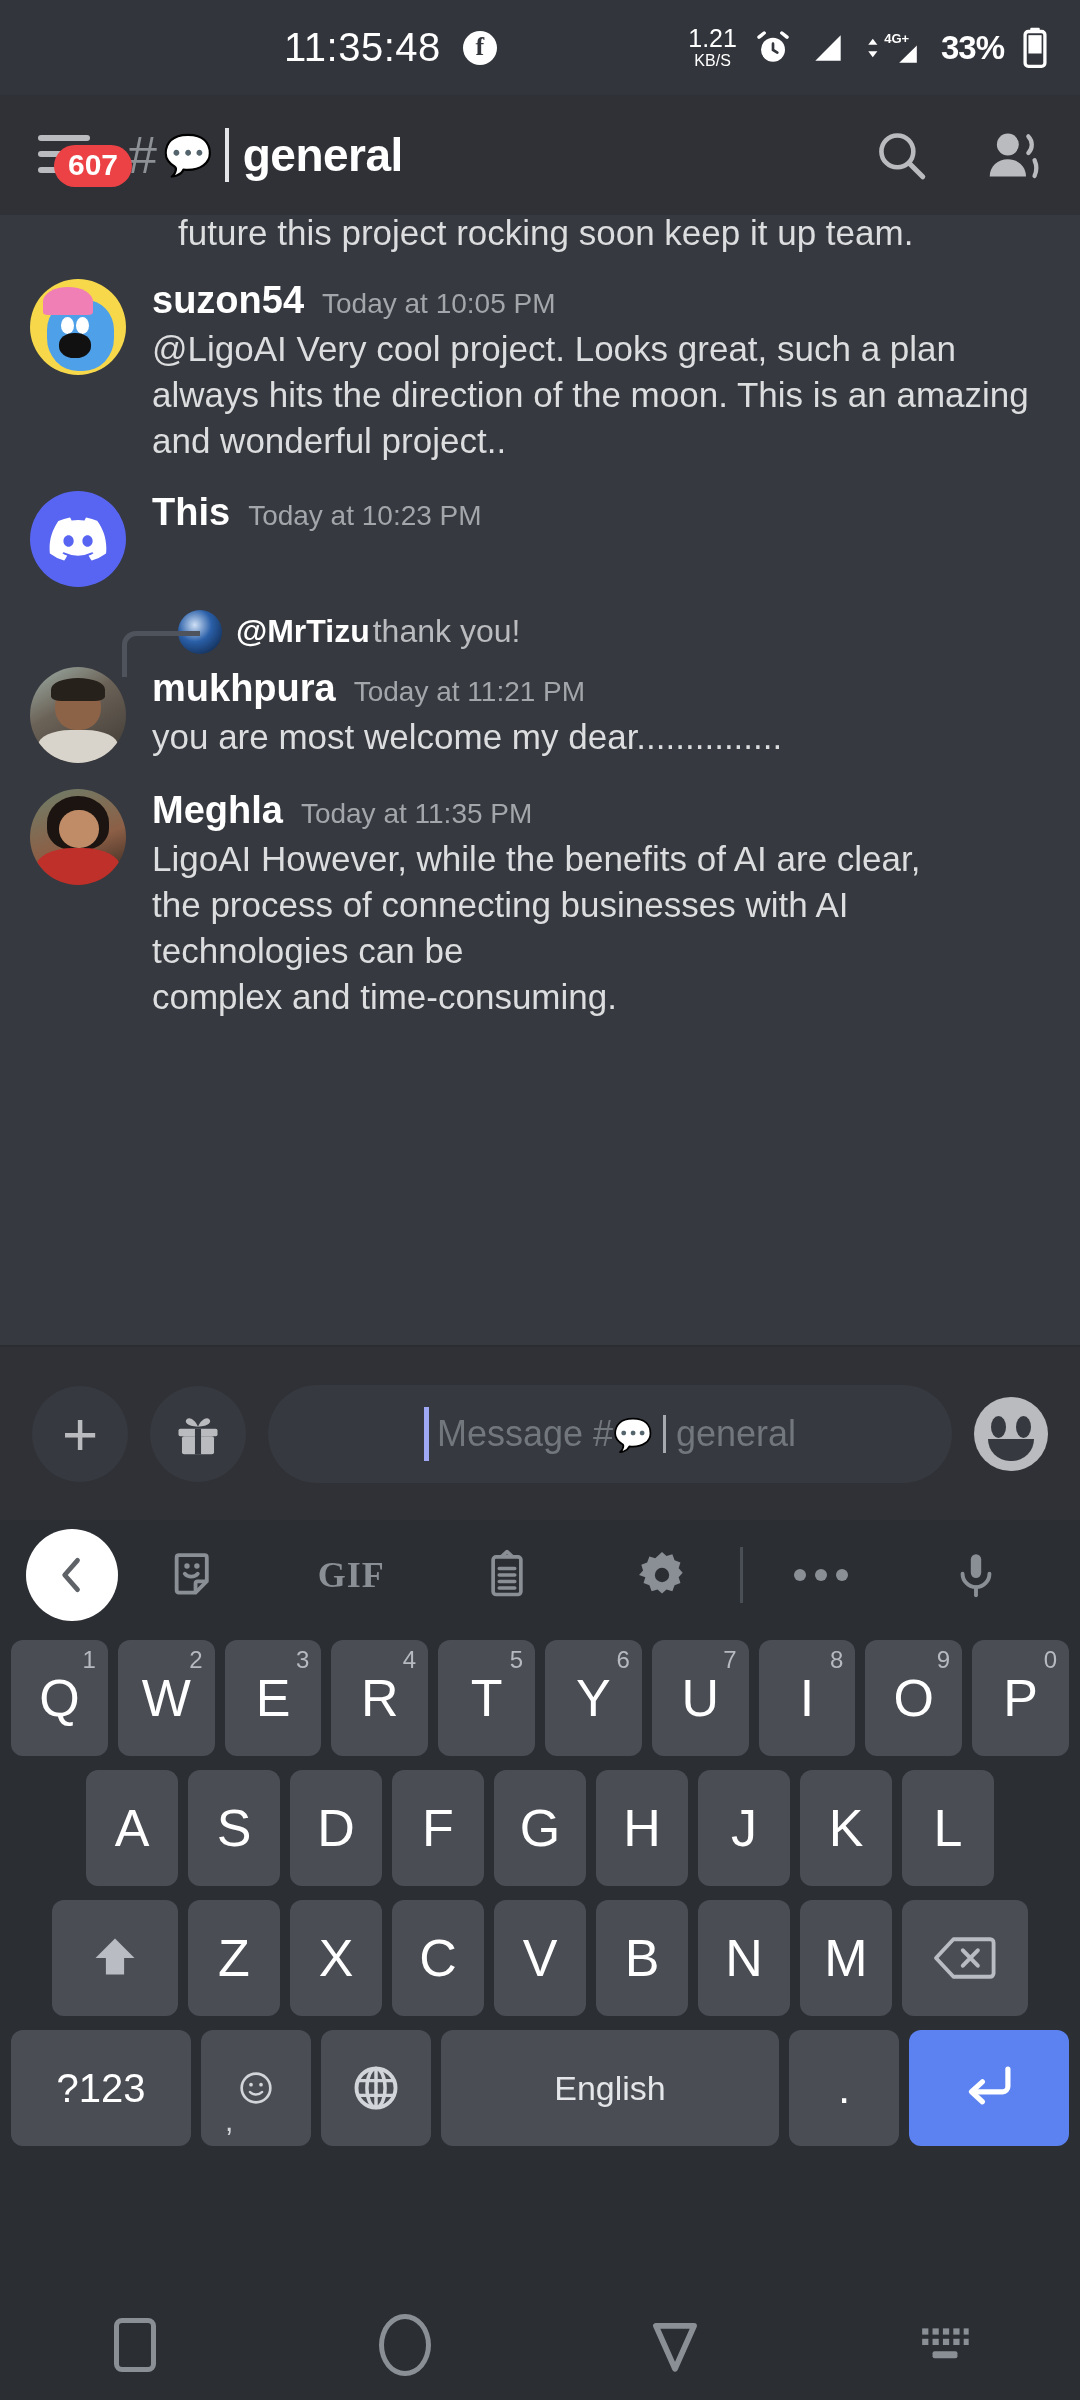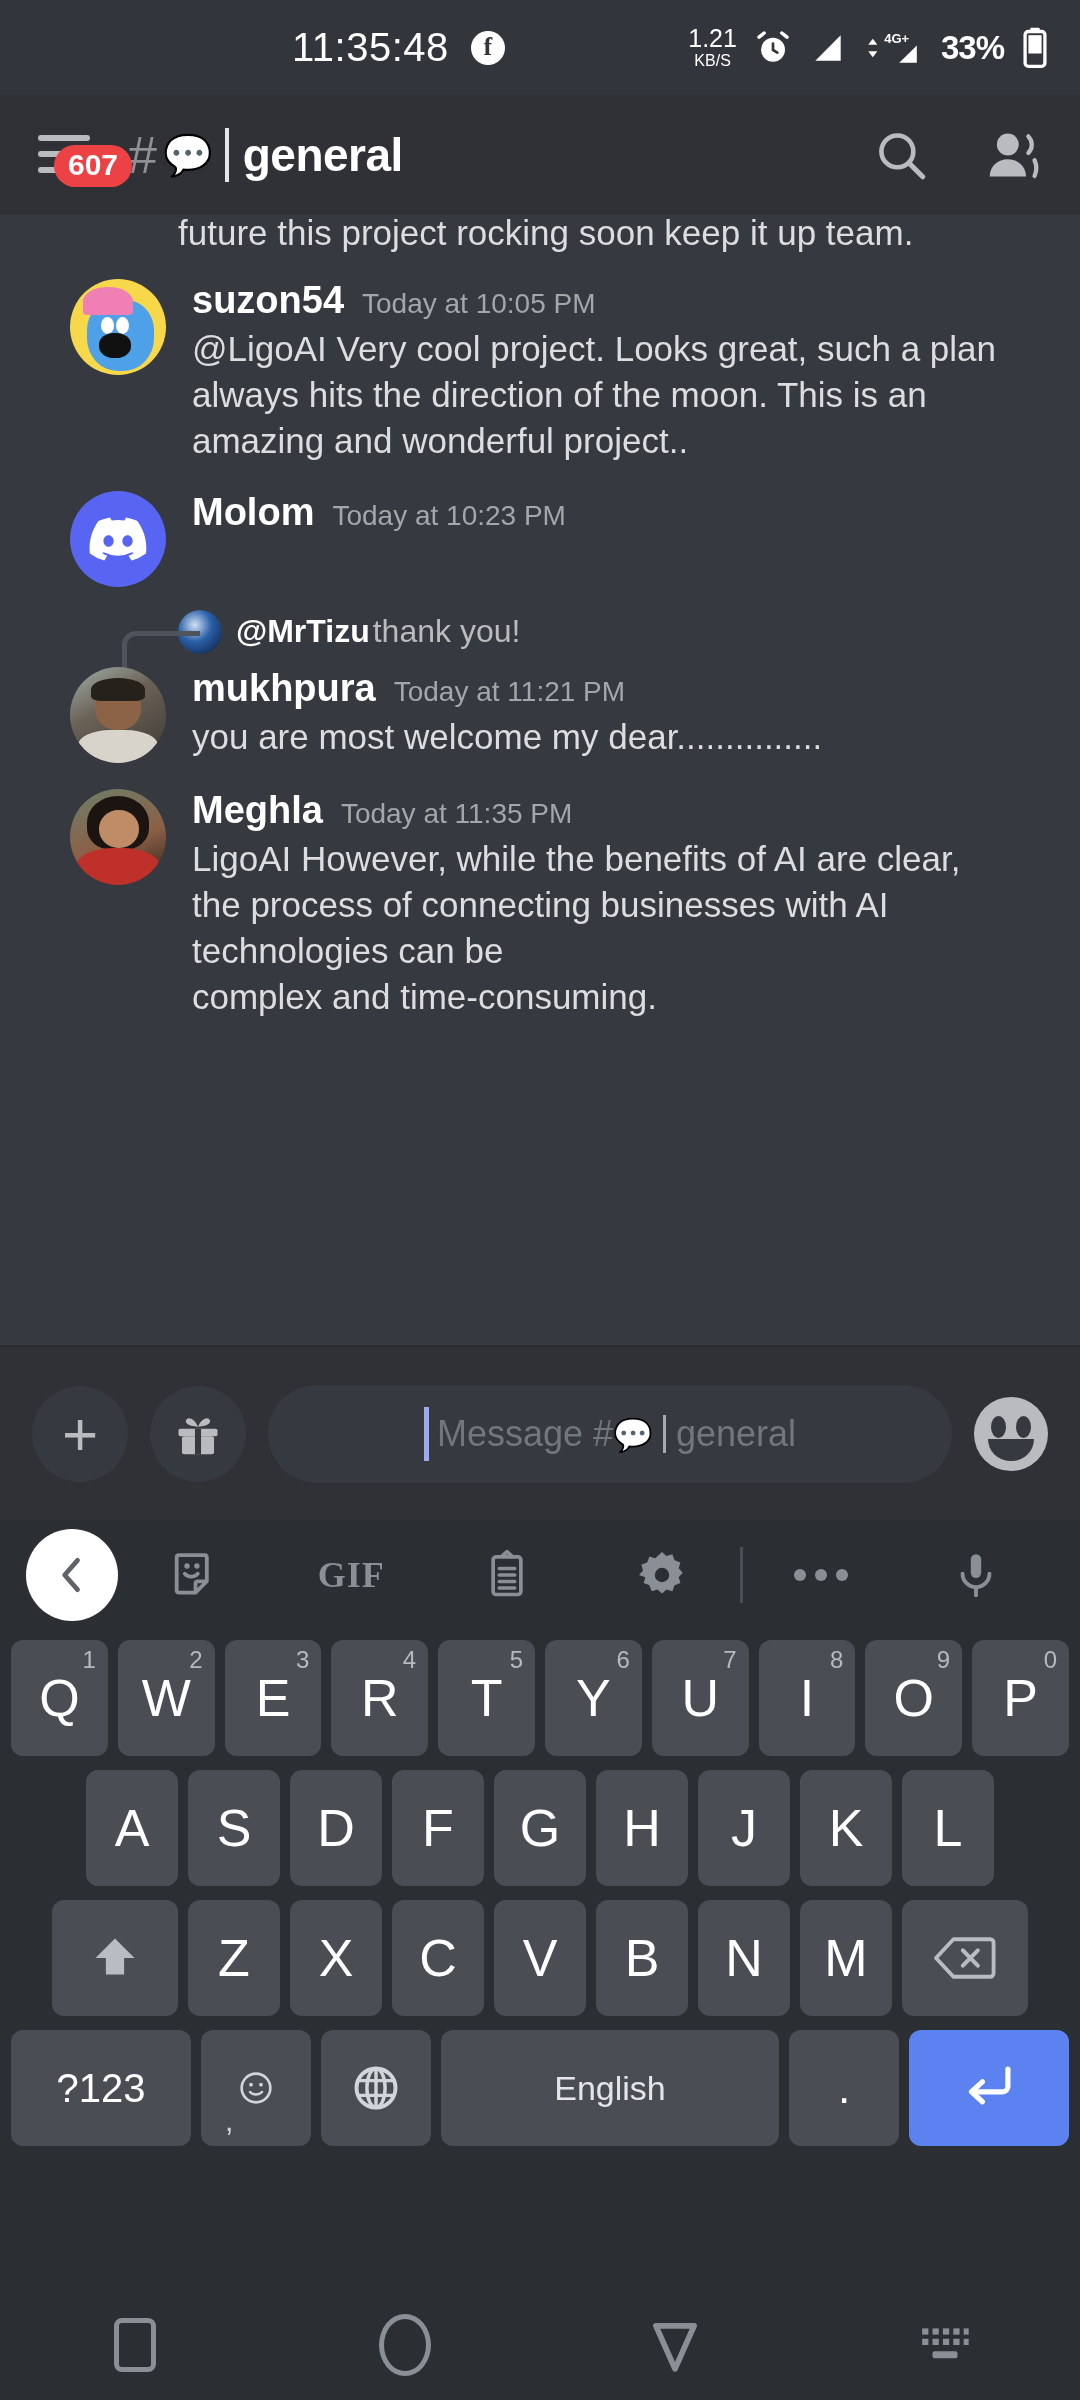--- a/index.html
+++ b/index.html
@@ -10,21 +10,21 @@
     overflow:hidden;
   }
   body { position:relative; }
 
   
   .statusbar{
     height:95px; background:#32353b;
     display:flex; align-items:center; position:relative;
   }
   .sb-left{ display:flex; align-items:center; gap:22px;
-            position:absolute; left:292px; }
+            position:absolute; left:284px; }
   .sb-clock{ color:#fff; font-size:40px; letter-spacing:0.5px; }
   .fb-icon{ width:34px; height:34px; border-radius:50%;
             background:#fff; position:relative; display:block; }
   .fb-icon:after{
     content:"f"; position:absolute; left:50%; top:48%;
     transform:translate(-50%,-50%);
     color:#32353b; font-size:26px; font-weight:bold;
     font-family:"Liberation Serif", serif;
   }
   .sb-right{ position:absolute; right:30px; display:flex;
@@ -63,21 +63,21 @@
 
   
   .messages{
     position:absolute; top:215px; left:0; right:0; height:1130px;
     background:#36393f; overflow:hidden; padding-top:4px;
   }
   .cut-msg{
     color:#dcddde; font-size:35px; padding:0 30px 0 178px;
     margin-top:-6px; white-space:nowrap; overflow:hidden;
   }
-  .msg{ display:flex; padding:26px 26px 0 30px;margin-left:40px; }
+  .msg{ display:flex; padding:26px 26px 0 30px; }
   .avatar{ width:96px; height:96px; border-radius:50%; flex:none;
            margin-right:26px; overflow:hidden; position:relative; }
   .mbody{ flex:1; min-width:0; }
   .mhead{ display:flex; align-items:baseline; gap:18px; }
   .uname{ color:#fff; font-size:38px; font-weight:bold; }
   .mtime{ color:#a3a6aa; font-size:28px; }
   .mtext{ color:#dcddde; font-size:35px; line-height:1.32; margin-top:4px;
           white-space:pre-line; }
 
   
@@ -277,21 +277,21 @@
   </div>
 
   <div class="msg">
     <div class="avatar av-discord">
       <svg width="58" height="44" viewBox="0 0 71 55">
         <path fill="#fff" d="M60.1 4.9A58.5 58.5 0 0 0 45.7.5a.2.2 0 0 0-.2.1c-.6 1.1-1.3 2.6-1.8 3.7a54 54 0 0 0-16.2 0c-.5-1.2-1.2-2.6-1.9-3.7a.2.2 0 0 0-.2-.1 58.3 58.3 0 0 0-14.4 4.4.2.2 0 0 0-.1.1C1.6 18.7-1 32.1.3 45.3a.2.2 0 0 0 .1.2 58.8 58.8 0 0 0 17.7 9 .2.2 0 0 0 .2-.1c1.4-1.9 2.6-3.9 3.6-6a.2.2 0 0 0-.1-.3 38.7 38.7 0 0 1-5.5-2.6.2.2 0 0 1 0-.4l1.1-.9a.2.2 0 0 1 .2 0 41.9 41.9 0 0 0 35.6 0 .2.2 0 0 1 .2 0l1.1.9a.2.2 0 0 1 0 .4 36.3 36.3 0 0 1-5.5 2.6.2.2 0 0 0-.1.3c1 2.1 2.2 4.1 3.6 6a.2.2 0 0 0 .2.1 58.6 58.6 0 0 0 17.8-9 .2.2 0 0 0 .1-.2c1.5-15.3-2.6-28.6-10.9-40.3a.2.2 0 0 0-.1-.1ZM23.7 37.3c-3.5 0-6.4-3.2-6.4-7.2s2.8-7.2 6.4-7.2c3.6 0 6.5 3.3 6.4 7.2 0 4-2.8 7.2-6.4 7.2Zm23.7 0c-3.5 0-6.4-3.2-6.4-7.2s2.8-7.2 6.4-7.2c3.6 0 6.5 3.3 6.4 7.2 0 4-2.8 7.2-6.4 7.2Z"></path>
       </svg>
     </div>
     <div class="mbody">
       <div class="mhead">
-        <span class="uname">Molom</span>
+        <span class="uname">This</span>
         <span class="mtime">Today at 10:23 PM</span>
       </div>
     </div>
   </div>
 
   <div class="reply-wrap">
     <div class="reply">
       <span class="reply-spine"></span>
       <span class="reply-av av-mrtizu"></span>
       <span class="reply-name">@MrTizu</span>

